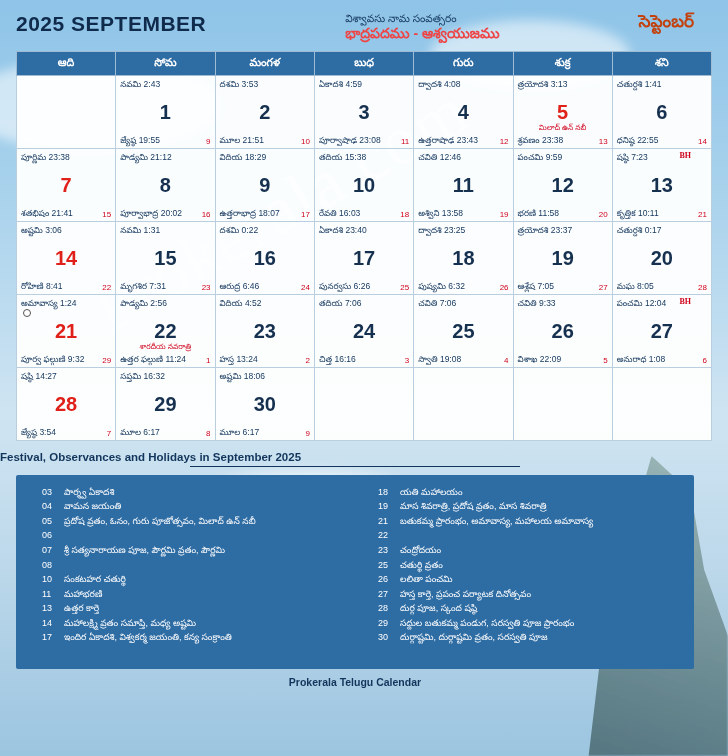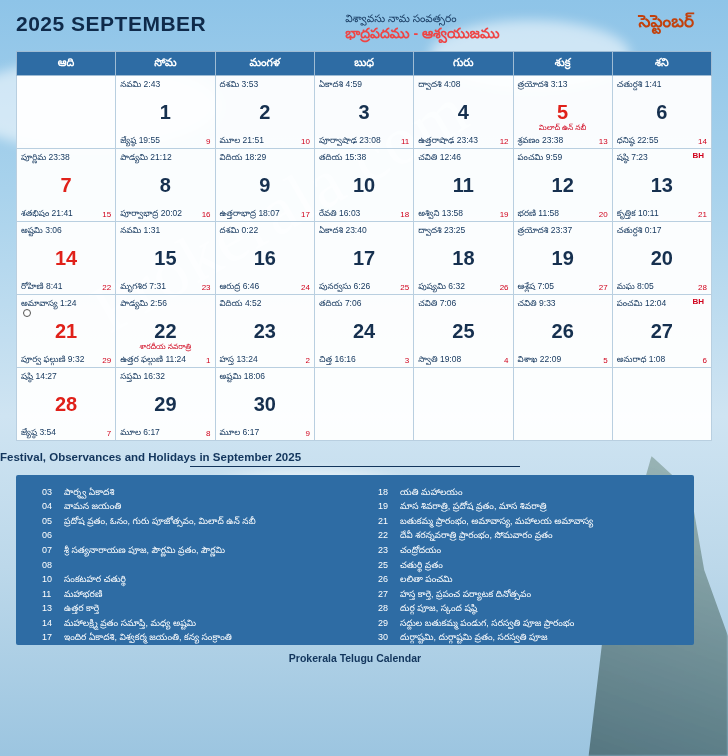--- a/index.html
+++ b/index.html
@@ -36,39 +36,39 @@
     background:#2e6ca4;color:#fff;font-size:11px;font-weight:bold;
     border:1px solid #9fbcd4;padding:4px 0;width:99.4px;
   }
   table.cal td{
     border:1px solid #b9cfe0;height:72px;width:99.4px;vertical-align:top;
     padding:0;position:relative;background:rgba(255,255,255,.72);
   }
   .tl{position:absolute;top:4px;left:4px;font-size:8.5px;color:#12355c;line-height:1.15;max-width:92px;}
   .bl{position:absolute;bottom:2px;left:4px;font-size:8.5px;color:#12355c;line-height:1.15;max-width:92px;}
   .brnum{position:absolute;bottom:2px;right:4px;font-size:8px;color:#d0021b;}
-  .bh{position:absolute;top:2px;right:7px;font-size:8px;color:#d0021b;font-weight:bold;}
+  .bh{position:absolute;top:2px;right:20px;font-size:8px;color:#d0021b;font-weight:bold;font-family:Liberation Serif, serif;}
   .daynum{
     position:absolute;left:0;right:0;top:50%;transform:translateY(-50%);
     text-align:center;font-size:20px;font-weight:bold;color:#16304f;
   }
   .sun .daynum{color:#e0211a;}
   .red{color:#e0211a;}
   .evt{position:absolute;left:0;right:0;bottom:14px;text-align:center;font-size:7.5px;color:#d0021b;}
   .moon{position:absolute;left:6px;top:14px;width:6px;height:6px;border-radius:50%;border:1px solid #555;background:#fff;}
 
   
   .fest-title{
     text-align:left;font-size:11.5px;font-weight:bold;color:#12355c;
     margin:10px 0 0 0;
   }
   .fest-rule{width:330px;height:1px;background:#12355c;margin:3px auto 0 auto;}
   .fest-box{
     margin:8px 16px 0 16px;background:#2e6ca4;color:#fff;border-radius:2px;
-    padding:10px 8px 0 8px;display:flex;gap:10px;
+    padding:10px 8px 24px 8px;display:flex;gap:10px;
   }
   .fest-col{flex:1;}
   .fest-row{display:flex;font-size:9px;line-height:1.62;padding-left:18px;}
   .fest-d{width:22px;flex:none;}
   .fest-t{flex:1;}
   .footer{text-align:center;font-size:10.5px;font-weight:bold;color:#12355c;margin-top:7px;}
   .wm{
     position:absolute;left:70px;top:170px;z-index:2;
     font-size:68px;color:rgba(255,255,255,.45);
     transform:rotate(-30deg);font-family:"Liberation Serif",serif;pointer-events:none;
@@ -367,21 +367,20 @@
         <div class="fest-row">
           <div class="fest-d">19</div>
           <div class="fest-t">మాస శివరాత్రి, ప్రదోష వ్రతం, మాస శివరాత్రి</div>
         </div>
         <div class="fest-row">
           <div class="fest-d">21</div>
           <div class="fest-t">బతుకమ్మ ప్రారంభం, అమావాస్య, మహాలయ అమావాస్య</div>
         </div>
         <div class="fest-row">
           <div class="fest-d">22</div>
-          <div class="fest-t">దేవీ శరన్నవరాత్రి ప్రారంభం, సోమవారం వ్రతం</div>
         </div>
         <div class="fest-row">
           <div class="fest-d">23</div>
           <div class="fest-t">చంద్రోదయం</div>
         </div>
         <div class="fest-row">
           <div class="fest-d">25</div>
           <div class="fest-t">చతుర్థి వ్రతం</div>
         </div>
         <div class="fest-row">

